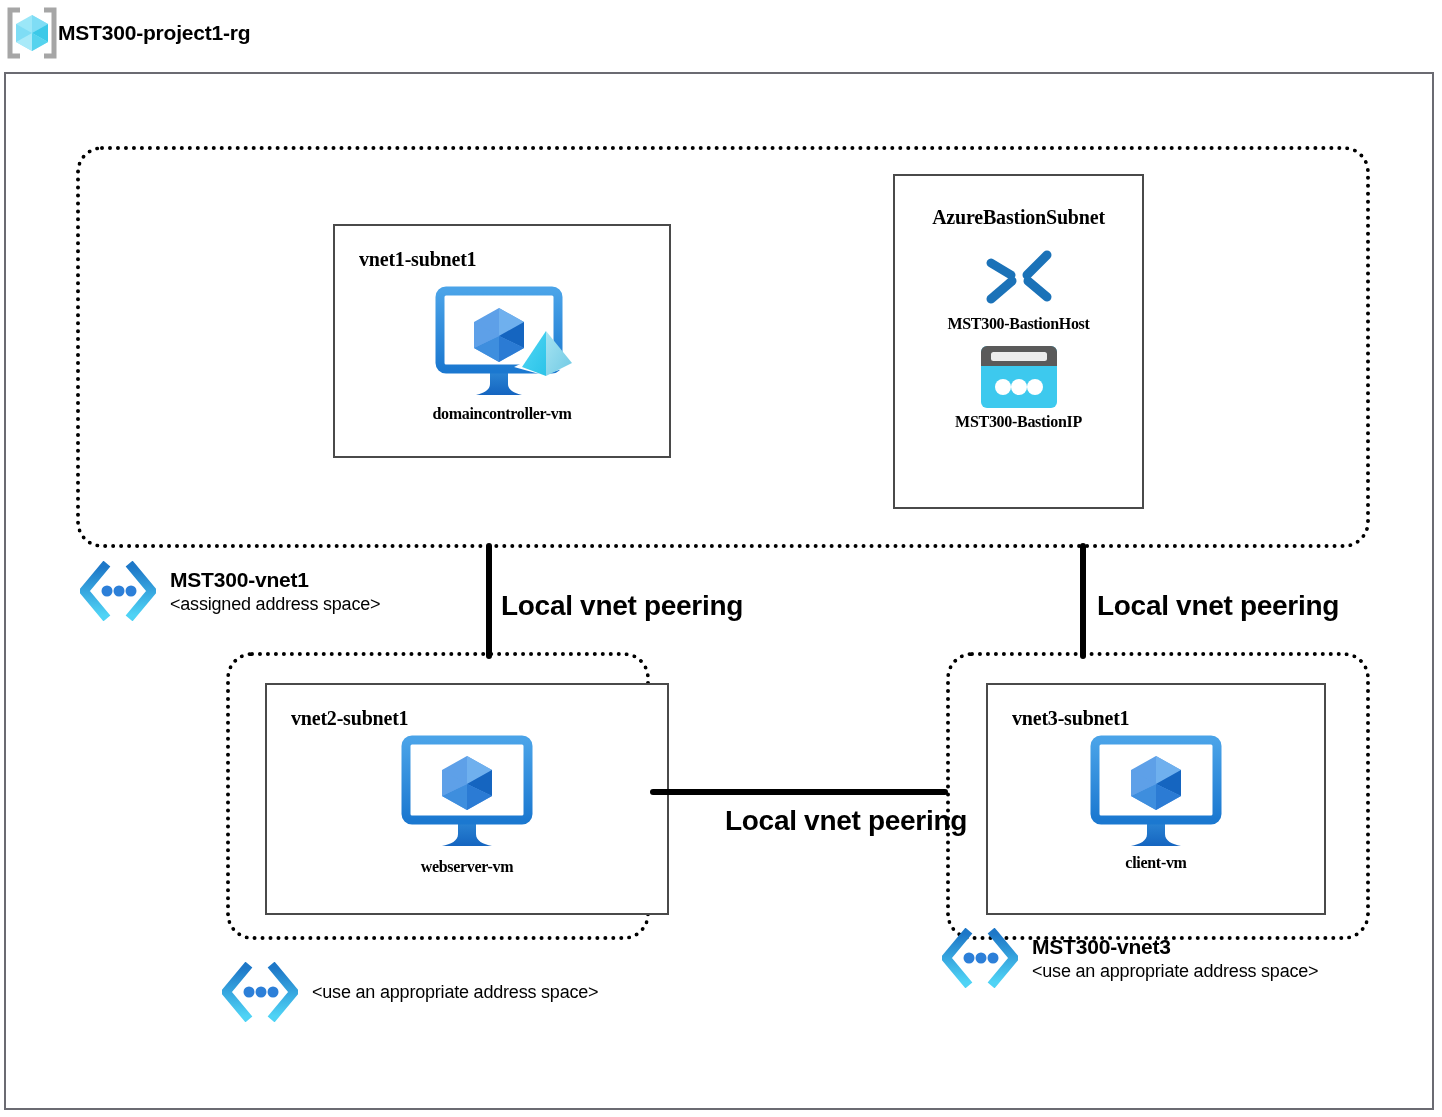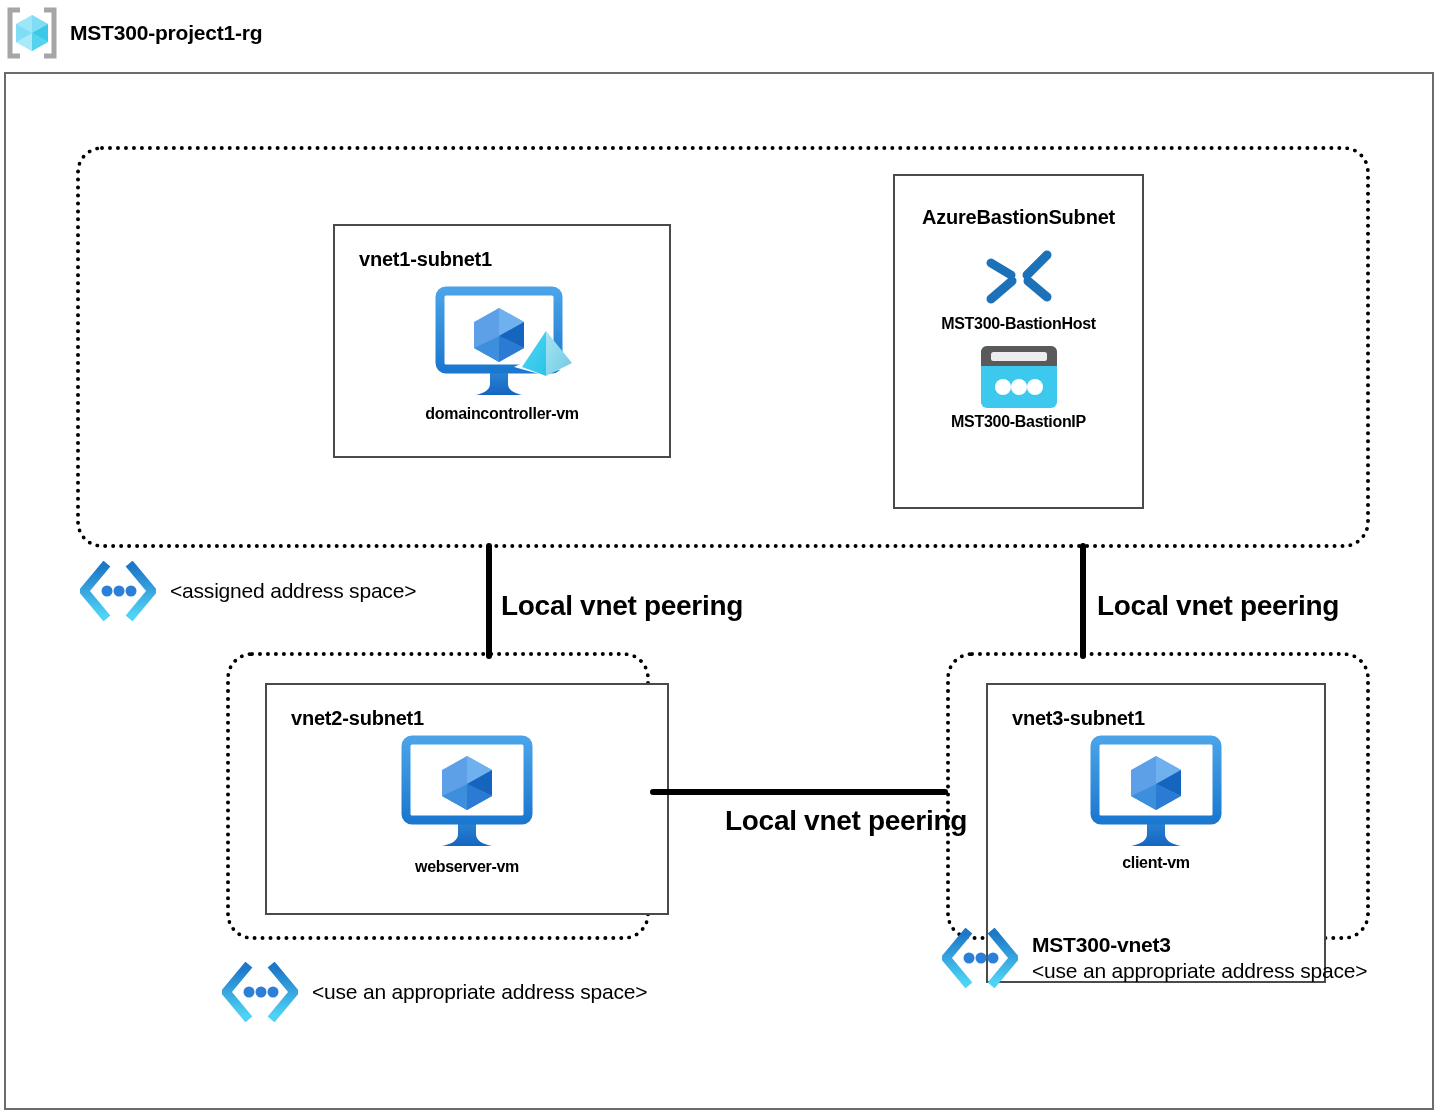--- a/index.html
+++ b/index.html
@@ -18,21 +18,20 @@
 
   
   #rg-header {
     position: absolute;
     left: 6px;
     top: 4px;
     width: 420px;
     height: 58px;
     display: flex;
     align-items: center;
-    gap: 12px;
   }
   #rg-icon { width: 52px; height: 52px; flex: 0 0 52px; }
   #rg-title {
     font-size: 21px;
     font-weight: bold;
     letter-spacing: -0.2px;
     white-space: nowrap;
   }
 
   
@@ -61,20 +60,21 @@
 
   
   .subnet-box {
     position: absolute;
     box-sizing: border-box;
     border: 2px solid #4a4a4a;
     background: #ffffff;
     display: flex;
     flex-direction: column;
     align-items: center;
+    font-family: Liberation Serif, serif;
   }
   .subnet-title {
     font-size: 20px;
     font-weight: bold;
     letter-spacing: -0.2px;
     white-space: nowrap;
   }
   .res-label {
     font-size: 16px;
     font-weight: bold;
@@ -88,42 +88,42 @@
   #subnet-vnet1 .res-label { margin-top: 2px; }
 
   #subnet-bastion { left: 893px; top: 174px; width: 251px; height: 335px; }
   #subnet-bastion .subnet-title { margin-top: 30px; }
   #subnet-bastion .res-label { margin-top: 2px; }
 
   #subnet-vnet2 { left: 265px; top: 683px; width: 404px; height: 232px; }
   #subnet-vnet2 .subnet-title { align-self: flex-start; margin: 22px 0 0 24px; }
   #subnet-vnet2 .res-label { margin-top: 4px; }
 
-  #subnet-vnet3 { left: 986px; top: 683px; width: 340px; height: 300px; }
+  #subnet-vnet3 { left: 986px; top: 683px; width: 340px; height: 232px; }
   #subnet-vnet3 .subnet-title { align-self: flex-start; margin: 22px 0 0 24px; }
   #subnet-vnet3 .res-label { margin-top: 0px; }
 
   
   .vnet-legend {
     position: absolute;
     display: flex;
     align-items: center;
     gap: 14px;
   }
   .vnet-legend .vnet-glyph { width: 76px; height: 60px; flex: 0 0 76px; }
   .vnet-legend .vnet-texts { display: flex; flex-direction: column; justify-content: center; }
   .vnet-name {
     font-size: 21px;
     font-weight: bold;
     letter-spacing: -0.2px;
     line-height: 1.25;
     white-space: nowrap;
   }
   .vnet-space {
-    font-size: 21px;
+    font-size: 18px;
     font-weight: normal;
     letter-spacing: -0.2px;
     line-height: 1.25;
     white-space: nowrap;
   }
   #vnet1-legend { left: 80px;  top: 561px; }
   #vnet2-legend { left: 222px; top: 962px; }
   #vnet3-legend { left: 942px; top: 928px; }
 
   
@@ -264,20 +264,21 @@
         </linearGradient>
       </defs>
       <path d="M24 6 L4 30 L24 54" fill="none" stroke="url(#vnLa)" stroke-width="9" stroke-linecap="square" stroke-linejoin="miter"></path>
       <path d="M52 6 L72 30 L52 54" fill="none" stroke="url(#vnRa)" stroke-width="9" stroke-linecap="square" stroke-linejoin="miter"></path>
       <circle cx="27" cy="30" r="5.5" fill="#2C7FD8"></circle>
       <circle cx="39" cy="30" r="5.5" fill="#2C7FD8"></circle>
       <circle cx="51" cy="30" r="5.5" fill="#2C7FD8"></circle>
     </svg>
   </span>
   <span class="vnet-texts">
+    <span class="vnet-name">MST300-vnet1</span>
     <span class="vnet-space">&lt;assigned address space&gt;</span>
   </span>
 </div>
 
 <div id="vnet2-box" class="vnet-box"></div>
 
 <div id="subnet-vnet2" class="subnet-box">
   <span class="subnet-title">vnet2-subnet1</span>
   <span class="vm-icon-wrap">
     <svg viewBox="0 0 150 124" width="150" height="124">

